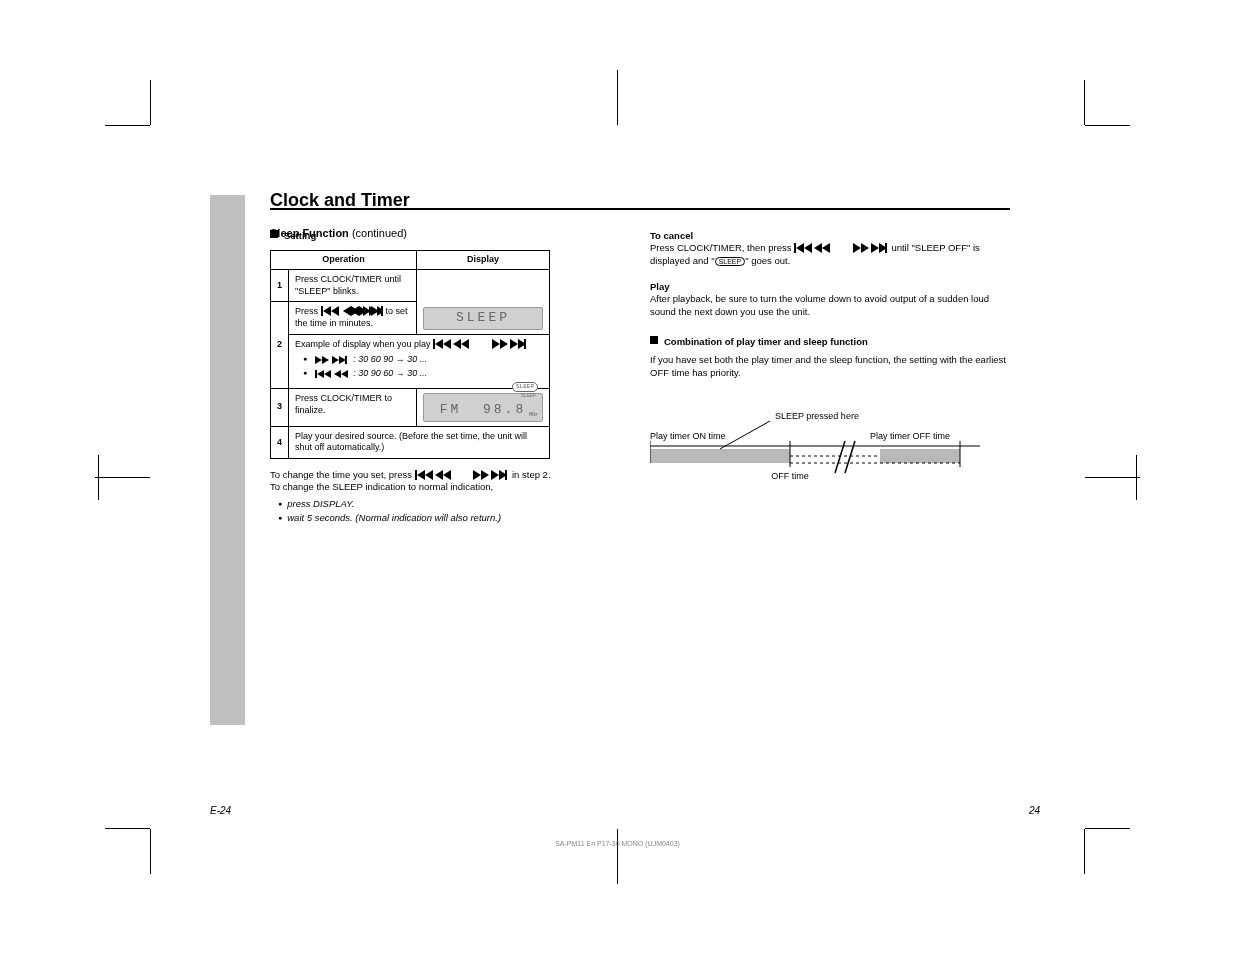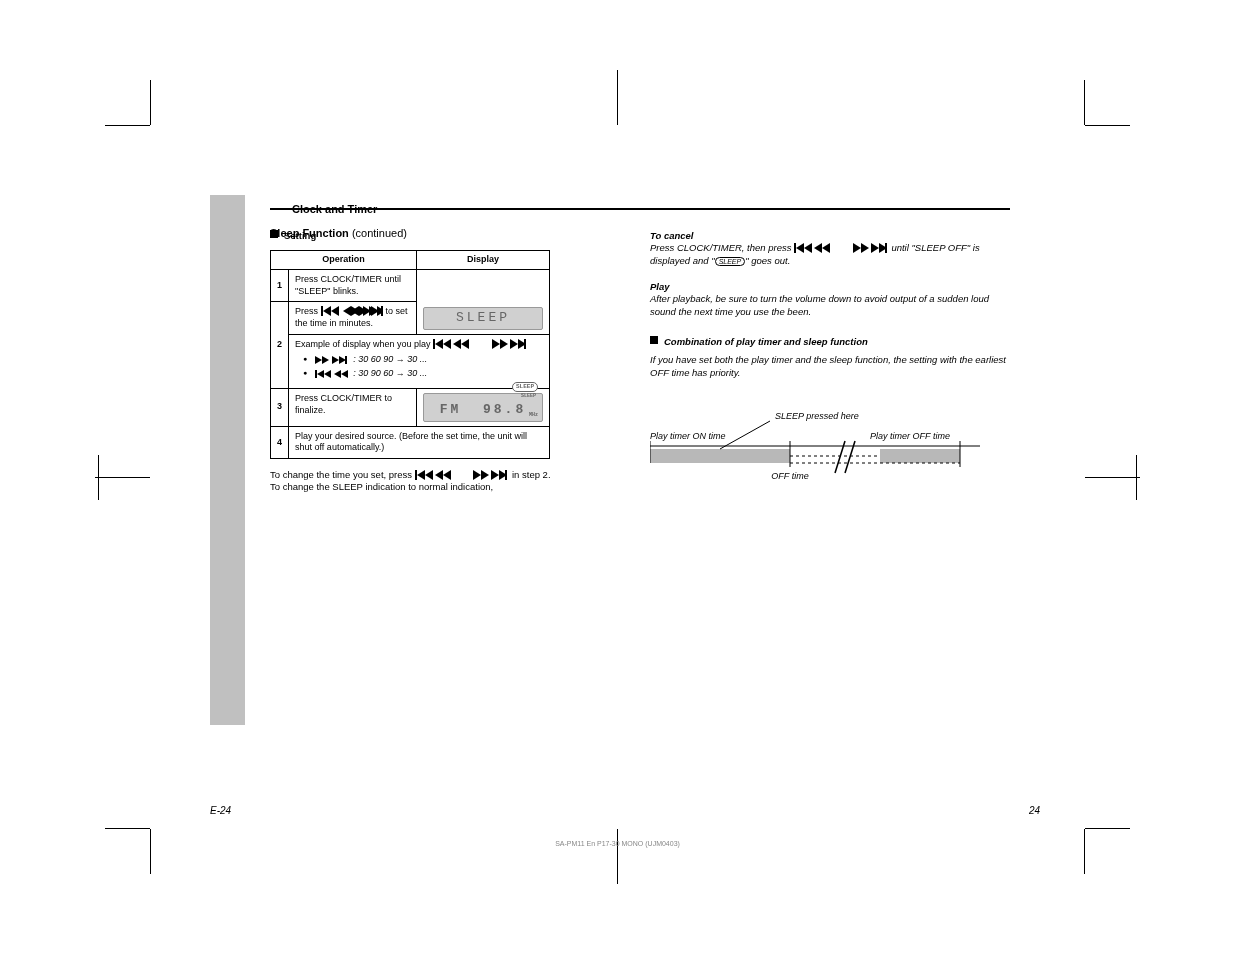--- a/index.html
+++ b/index.html
@@ -57,24 +57,23 @@
     position: absolute;
     left: 80px;
     top: 63px;
     width: 740px;
     height: 0;
     border-top: 2px solid #000;
   }
   .header-title {
     position: absolute;
     left: 80px;
-    top: 58px;
-    font-size: 11px;
+    top: 45px;
+    font-size: 18px;
     font-weight: bold;
-    margin-left: 22px;
   }
   .header-subtitle {
     position: absolute;
     left: 80px;
     top: 66px;
     font-size: 11px;
     margin-top: 16px;
   }
 
   
@@ -86,21 +85,20 @@
     font-size: 9.5px;
     line-height: 1.3;
   }
   .col-right {
     position: absolute;
     left: 460px;
     top: 85px;
     width: 360px;
     font-size: 9.5px;
     line-height: 1.3;
-    font-style: italic;
   }
 
   .section-lead { margin-bottom: 6px; }
   .section-lead .bullet-sq {
     display: inline-block;
     width: 8px; height: 8px;
     background: #000;
     margin-right: 6px;
     vertical-align: 1px;
   }
@@ -306,21 +304,21 @@
                     </g>
                   </svg>
               : <span> 30  90  60 </span>→<span>  30 ...</span>
             </li>
           </ul>
         </td>
       </tr>
       <tr>
         <th class="stepnum">3</th>
         <td>Press CLOCK/TIMER to finalize.</td>
-        <td style="text-align:center;vertical-align:middle;font-weight:bold;">
+        <td style="text-align:center;vertical-align:middle;">
           <span class="lcd" style="padding-top:8px;">
             <span class="small-badge">SLEEP</span>
             <span class="tiny" style="top:-1px;right:6px;">SLEEP</span>
             <span>FM</span>&nbsp;&nbsp;<span>98.8</span>
             <span class="tiny" style="bottom:2px;right:4px;">MHz</span>
           </span>
         </td>
       </tr>
       <tr>
         <th class="stepnum">4</th>
@@ -346,20 +344,24 @@
             <polygon points="0,0 8,5 0,10"></polygon>
             <polygon points="8,0 16,5 8,10"></polygon>
             <polygon points="18,0 26,5 18,10"></polygon>
             <polygon points="26,0 34,5 26,10"></polygon>
             <rect x="32" y="0" width="2" height="10"></rect>
           </g>
         </svg>
         <span> in step 2.</span>
       </div>
       <div>To change the SLEEP indication to normal indication,</div>
+      <ul class="dots">
+        <li>press DISPLAY.</li>
+        <li>wait 5 seconds. (Normal indication will also return.)</li>
+      </ul>
     </div>
   </div>
 
   <div class="col-right">
     <div style="margin-bottom:14px;">
       <div class="bold">To cancel</div>
       <div>
         <span>Press CLOCK/TIMER, then press </span>
         <svg class="glyph" width="56" height="10">
           <g fill="#000">
@@ -378,21 +380,21 @@
             <polygon points="26,0 34,5 26,10"></polygon>
             <rect x="32" y="0" width="2" height="10"></rect>
           </g>
         </svg>
         <span> until "SLEEP OFF" is displayed and "</span><span style="border:1px solid #000;border-radius:6px;padding:0 3px;font-size:7px;">SLEEP</span><span>" goes out.</span>
       </div>
     </div>
 
     <div style="margin-bottom:18px;">
       <span class="note-label">Play</span><br>
-      <span>After playback, be sure to turn the volume down to avoid output of a sudden loud sound the next time you use the been.</span>
+      <span>After playback, be sure to turn the volume down to avoid output of a sudden loud sound the next down you use the unit.</span>
     </div>
 
     <div class="section-lead">
       <span class="bullet-sq"></span><span class="bold">Combination of play timer and sleep function</span>
     </div>
     <div style="margin-bottom:10px;">If you have set both the play timer and the sleep function, the setting with the earliest OFF time has priority.</div>
 
 
     
     <svg width="330" height="110" style="margin-top:12px;">

